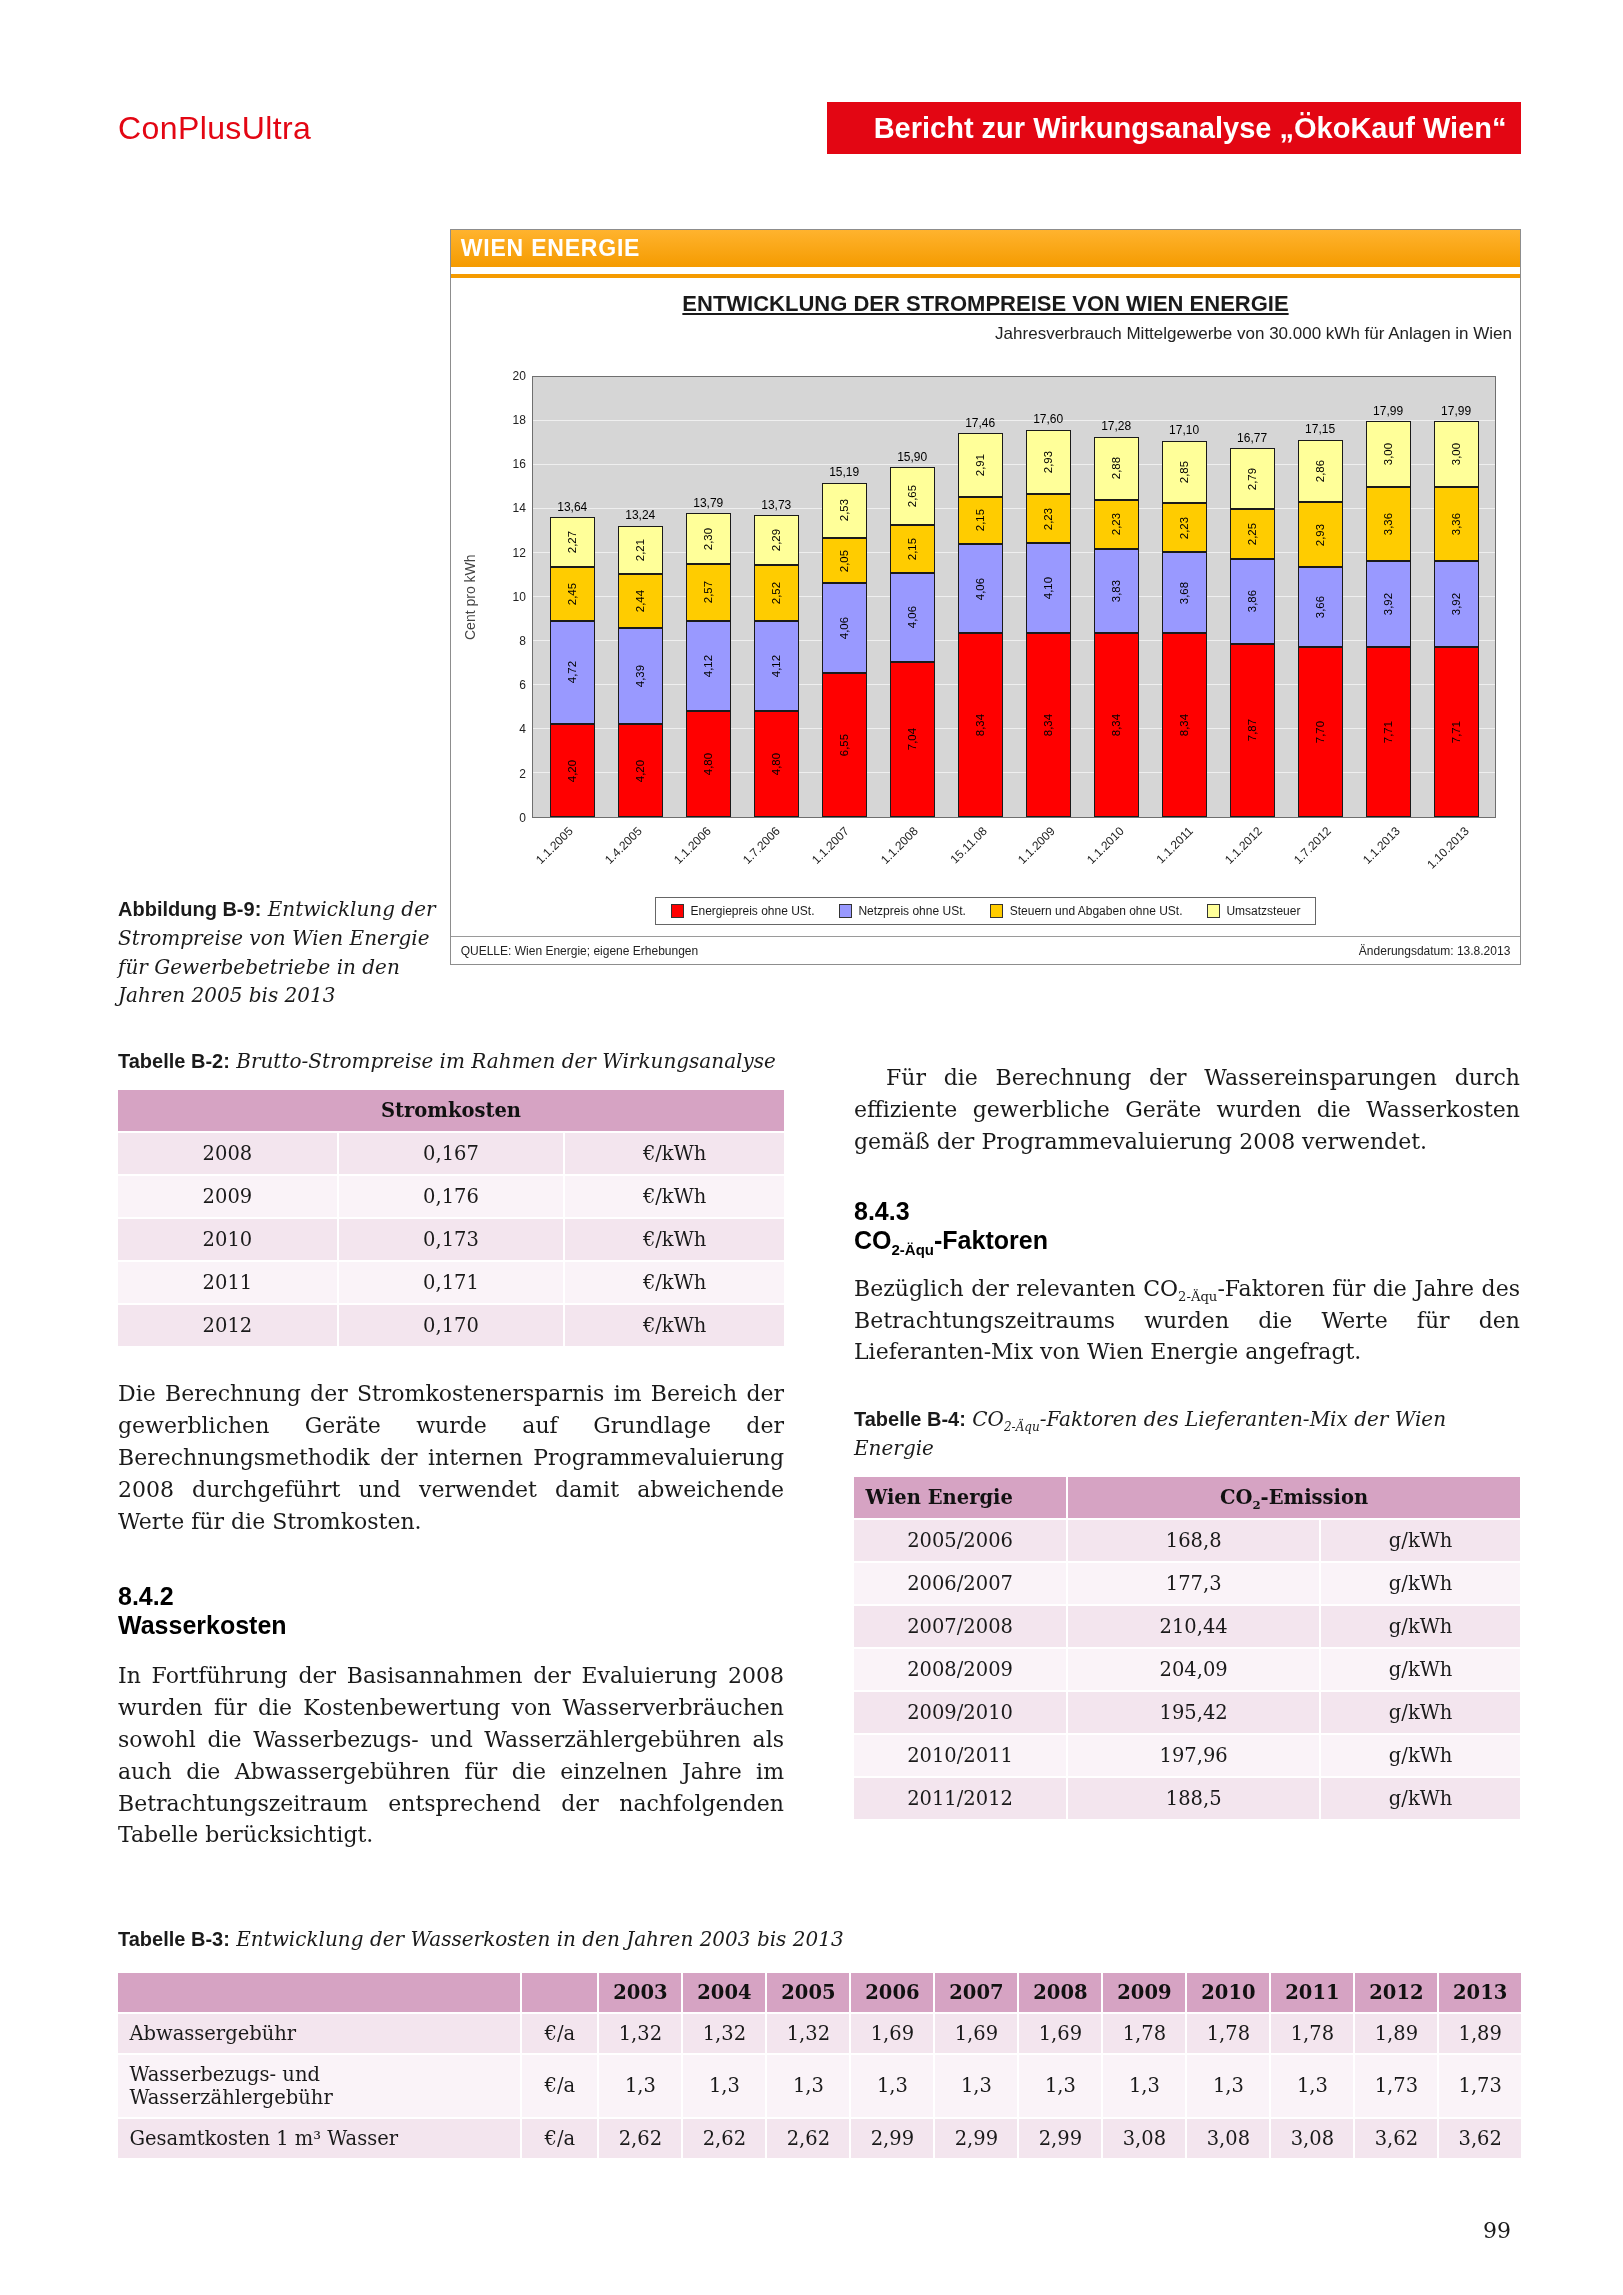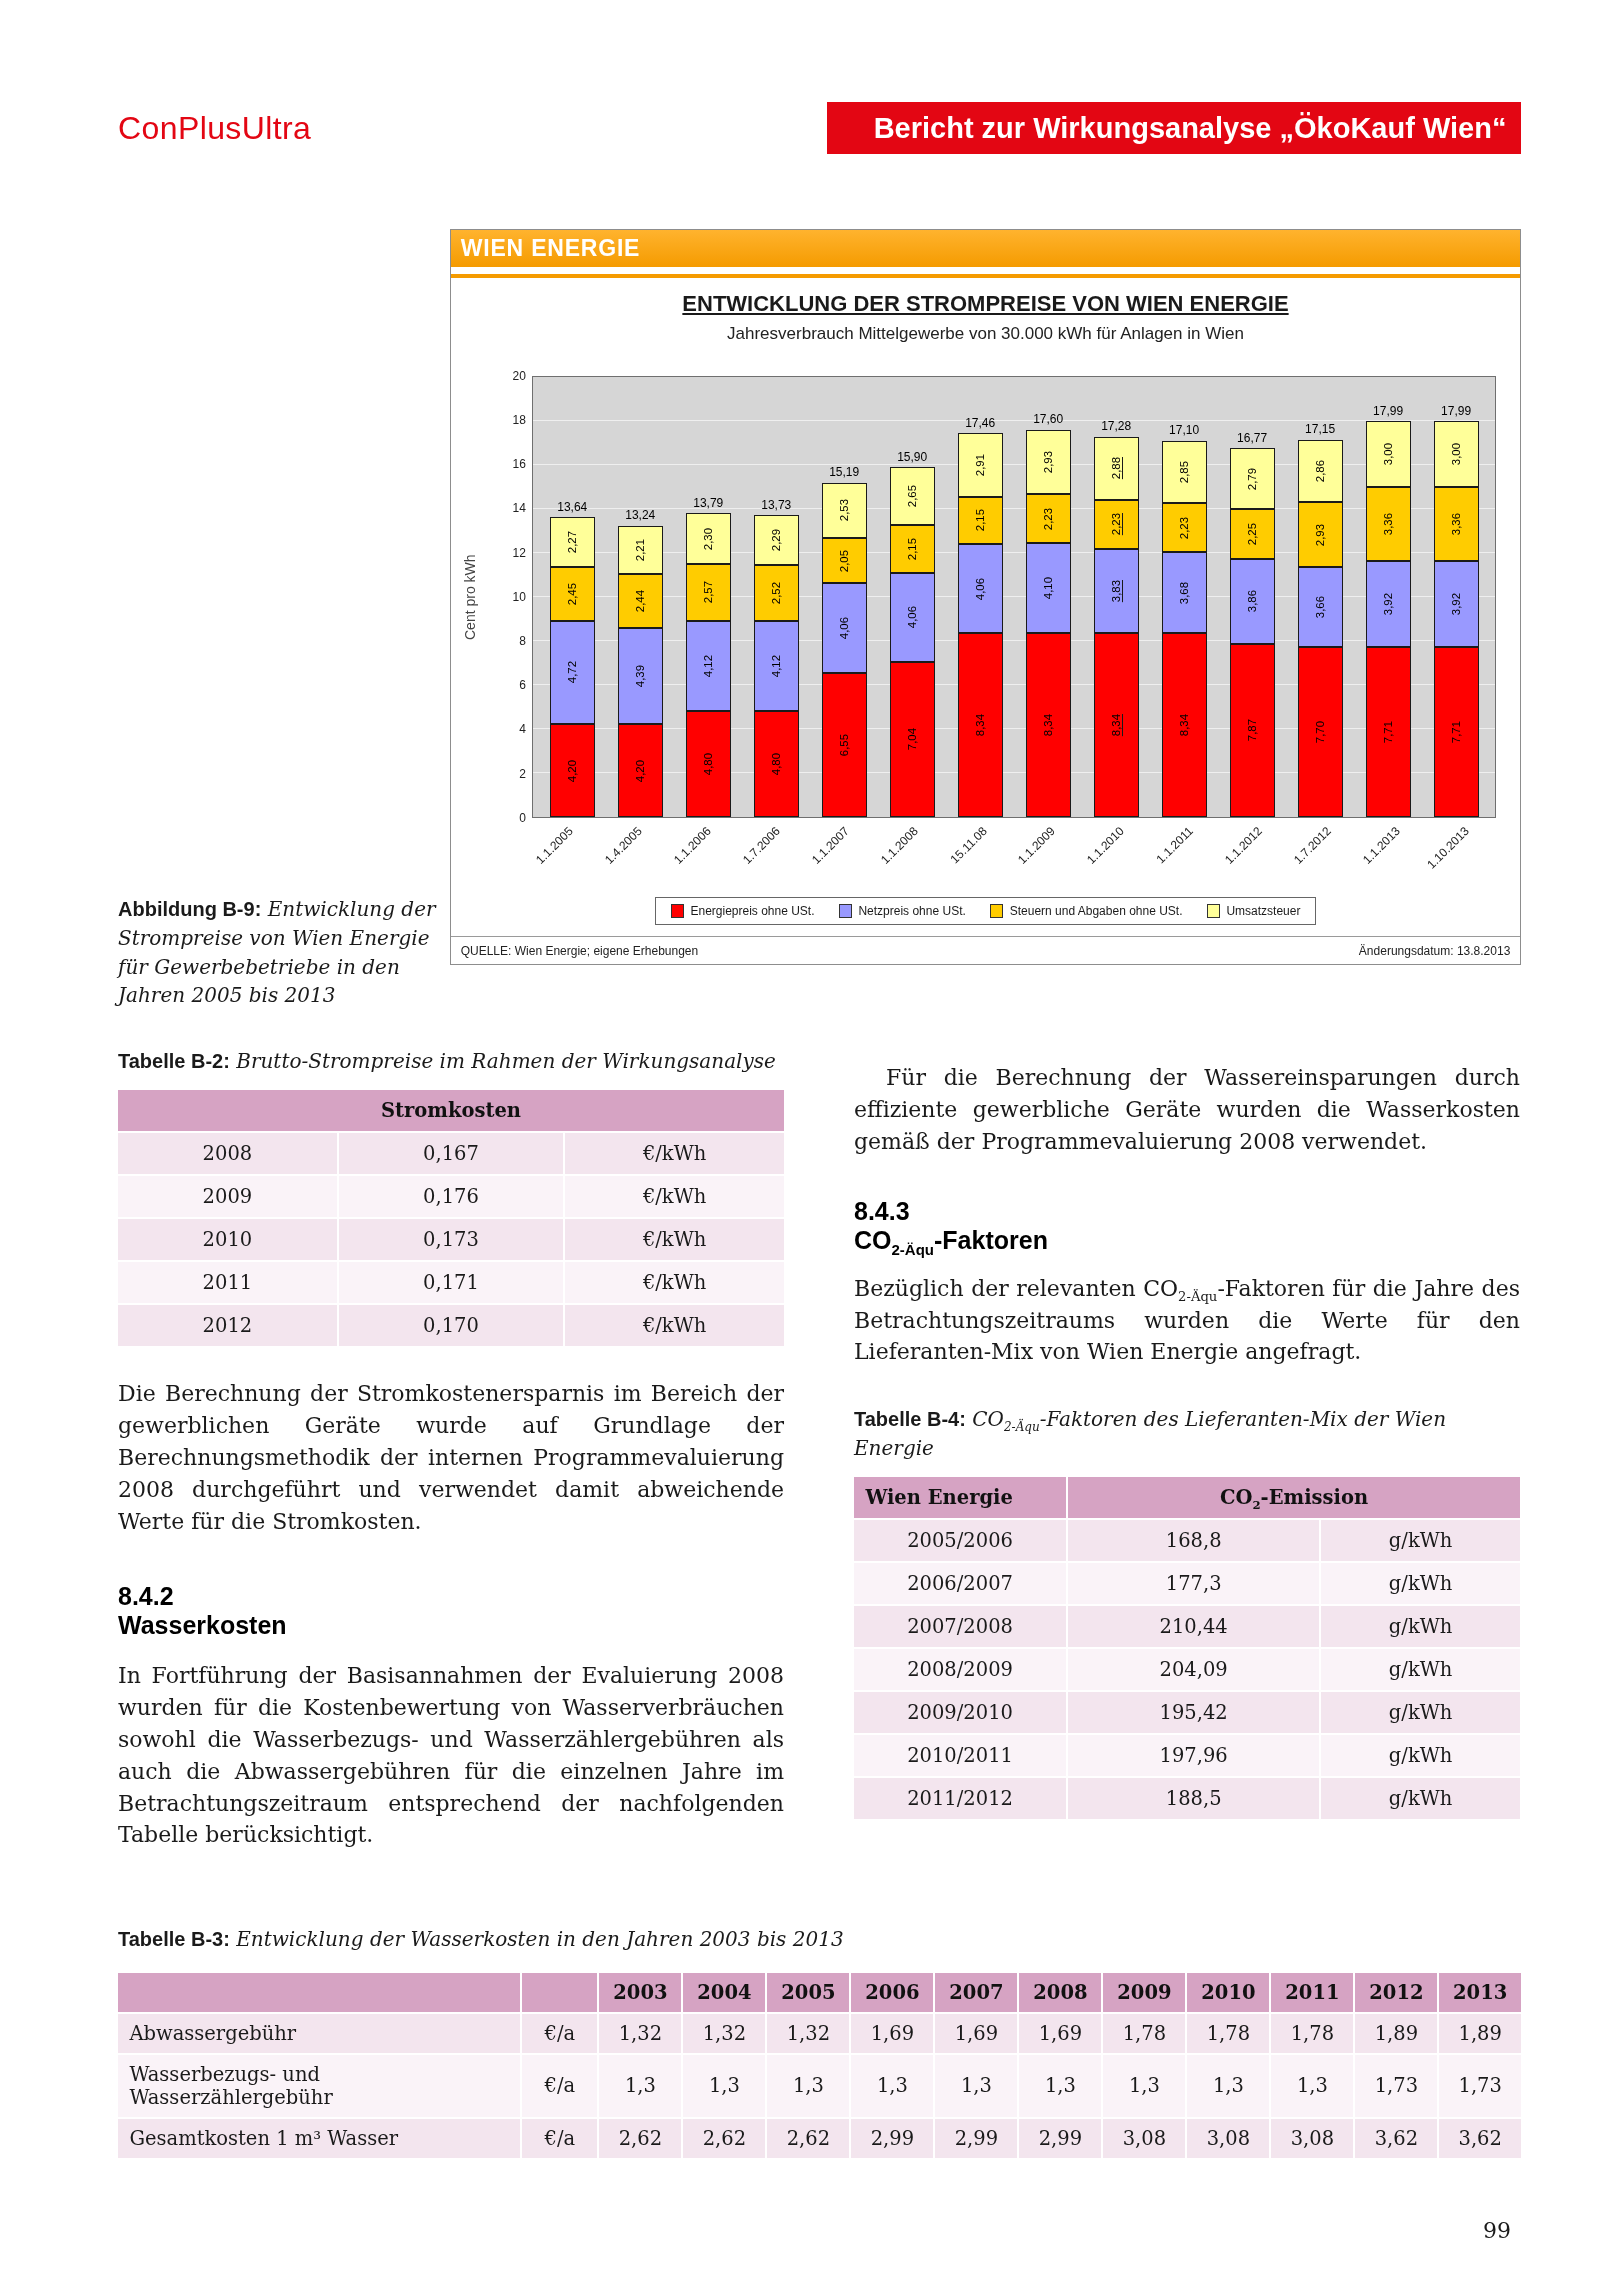--- a/index.html
+++ b/index.html
@@ -42,21 +42,21 @@
   }
   .ch-logo{
     height:37px;background:linear-gradient(#FFB32E,var(--orange));
     color:#fff;font-weight:bold;font-size:23px;letter-spacing:0.8px;
     display:flex;align-items:center;padding-left:9.7px;
   }
   .ch-gap{height:7.3px;background:#fff;}
   .ch-rule{height:4px;background:var(--orange);}
   .ch-titlebox{text-align:center;padding:13px 8px 8px 8px;}
   .ch-title{font-weight:bold;font-size:22px;text-decoration:underline;}
-  .ch-subtitle{font-size:17px;margin-top:6.5px;color:#222;}
+  .ch-subtitle{font-size:17px;margin-top:6.5px;color:#222;text-align:right;}
   .ch-plot-outer{display:flex;padding:24px 24px 0 11.4px;height:442px;}
   .ch-ylabel{
     width:28px;writing-mode:vertical-rl;transform:rotate(180deg);
     text-align:center;font-size:14px;color:#444;
   }
   .ch-yaxis{position:relative;width:42px;}
   .ytick{position:absolute;right:6.5px;transform:translateY(50%);font-size:12px;color:#222;}
   .ch-plot{flex:1;position:relative;background:var(--plotbg);border:0.8px solid #6f6f6f;}
   .gridline{position:absolute;left:0;right:0;height:0;border-top:0.8px solid #efefef;}
   .ch-bars{position:absolute;left:0;right:0;top:0;bottom:0;display:flex;padding:0 4.9px;}
@@ -302,21 +302,21 @@
                   <div class="ch-seg" style="height: 12.6705%; background: rgb(255, 204, 0);">
                     <span class="seg-label">2,23</span>
                   </div>
                   <div class="ch-seg" style="height: 16.6477%; background: rgb(255, 255, 153);">
                     <span class="seg-label">2,93</span>
                   </div>
                   <div class="ch-total">17,60</div>
                 </div>
               </div>
               <div class="ch-slot">
-                <div class="ch-bar" style="height: 86.4%; text-decoration: underline;">
+                <div class="ch-bar" style="height: 86.4%;">
                   <div class="ch-seg" style="height: 48.2639%; background: rgb(255, 0, 0);">
                     <span class="seg-label">8,34</span>
                   </div>
                   <div class="ch-seg" style="height: 22.1644%; background: rgb(153, 153, 255);">
                     <span class="seg-label">3,83</span>
                   </div>
                   <div class="ch-seg" style="height: 12.9051%; background: rgb(255, 204, 0);">
                     <span class="seg-label">2,23</span>
                   </div>
                   <div class="ch-seg" style="height: 16.6667%; background: rgb(255, 255, 153);">

